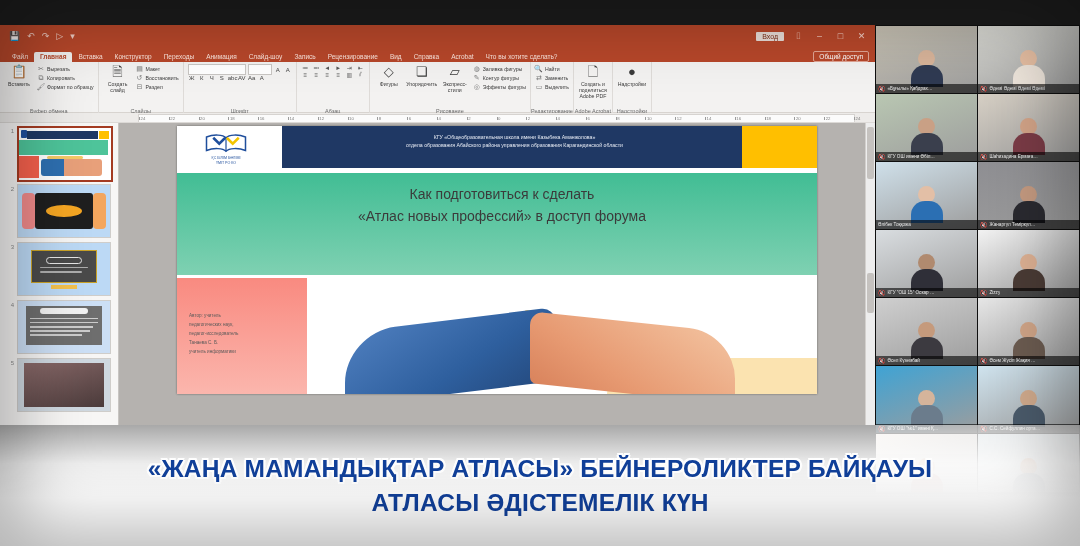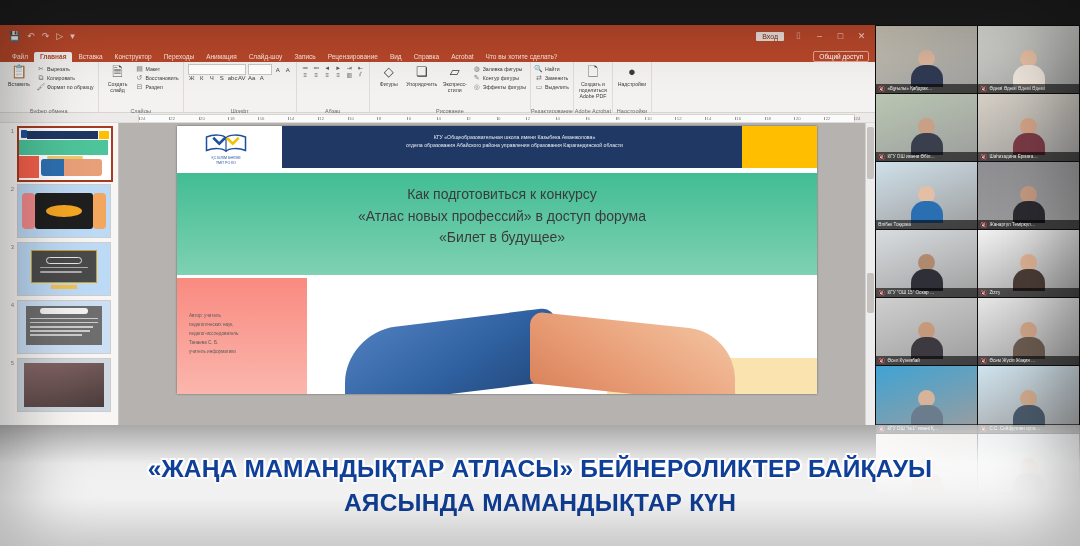--- a/index.html
+++ b/index.html
@@ -483,23 +483,22 @@
           </div>
 
           <div class="s-banner-txt">
             <div>КГУ «Общеобразовательная школа имени Казыбека Аманжолова»</div>
             <div>отдела образования Абайского района управления образования Карагандинской области</div>
           </div>
 
           <div class="s-green"></div>
 
           <div class="s-title">
-            <div>Как подготовиться к конкурсу</div>
+            <div>Как подготовиться к сделать</div>
             <div>«Атлас новых профессий» в доступ форума</div>
-            <div>«Билет в будущее»</div>
           </div>
 
           <div class="s-red"></div>
           <div class="s-author">
             <div>Автор: учитель</div>
             <div>педагогических наук,</div>
             <div>педагог-исследователь</div>
             <div>Танаева С. Б.</div>
             <div>учитель информатики</div>
           </div>
@@ -691,17 +690,17 @@
         <div class="vid" style="background: linear-gradient(160deg, rgb(239, 233, 226) 0%, rgb(157, 157, 157) 100%);"></div>
         <div class="person">
           <div class="phead" style="background: rgb(214, 174, 144);"></div>
           <div class="pbody" style="background: rgb(138, 122, 106);"></div>
         </div>
       </div>
     </div>
 
   <div class="caption">
     <div class="cap-line">«ЖАҢА МАМАНДЫҚТАР АТЛАСЫ» БЕЙНЕРОЛИКТЕР БАЙҚАУЫ</div>
-    <div class="cap-line">АЯСЫНДА МАМАНДЫҚТАР КҮН</div>
+    <div class="cap-line">АТЛАСЫ ӘДІСТЕМЕЛІК КҮН</div>
   </div>
 
   <div class="vignette"></div>
 </div>
 
 </body></html>

